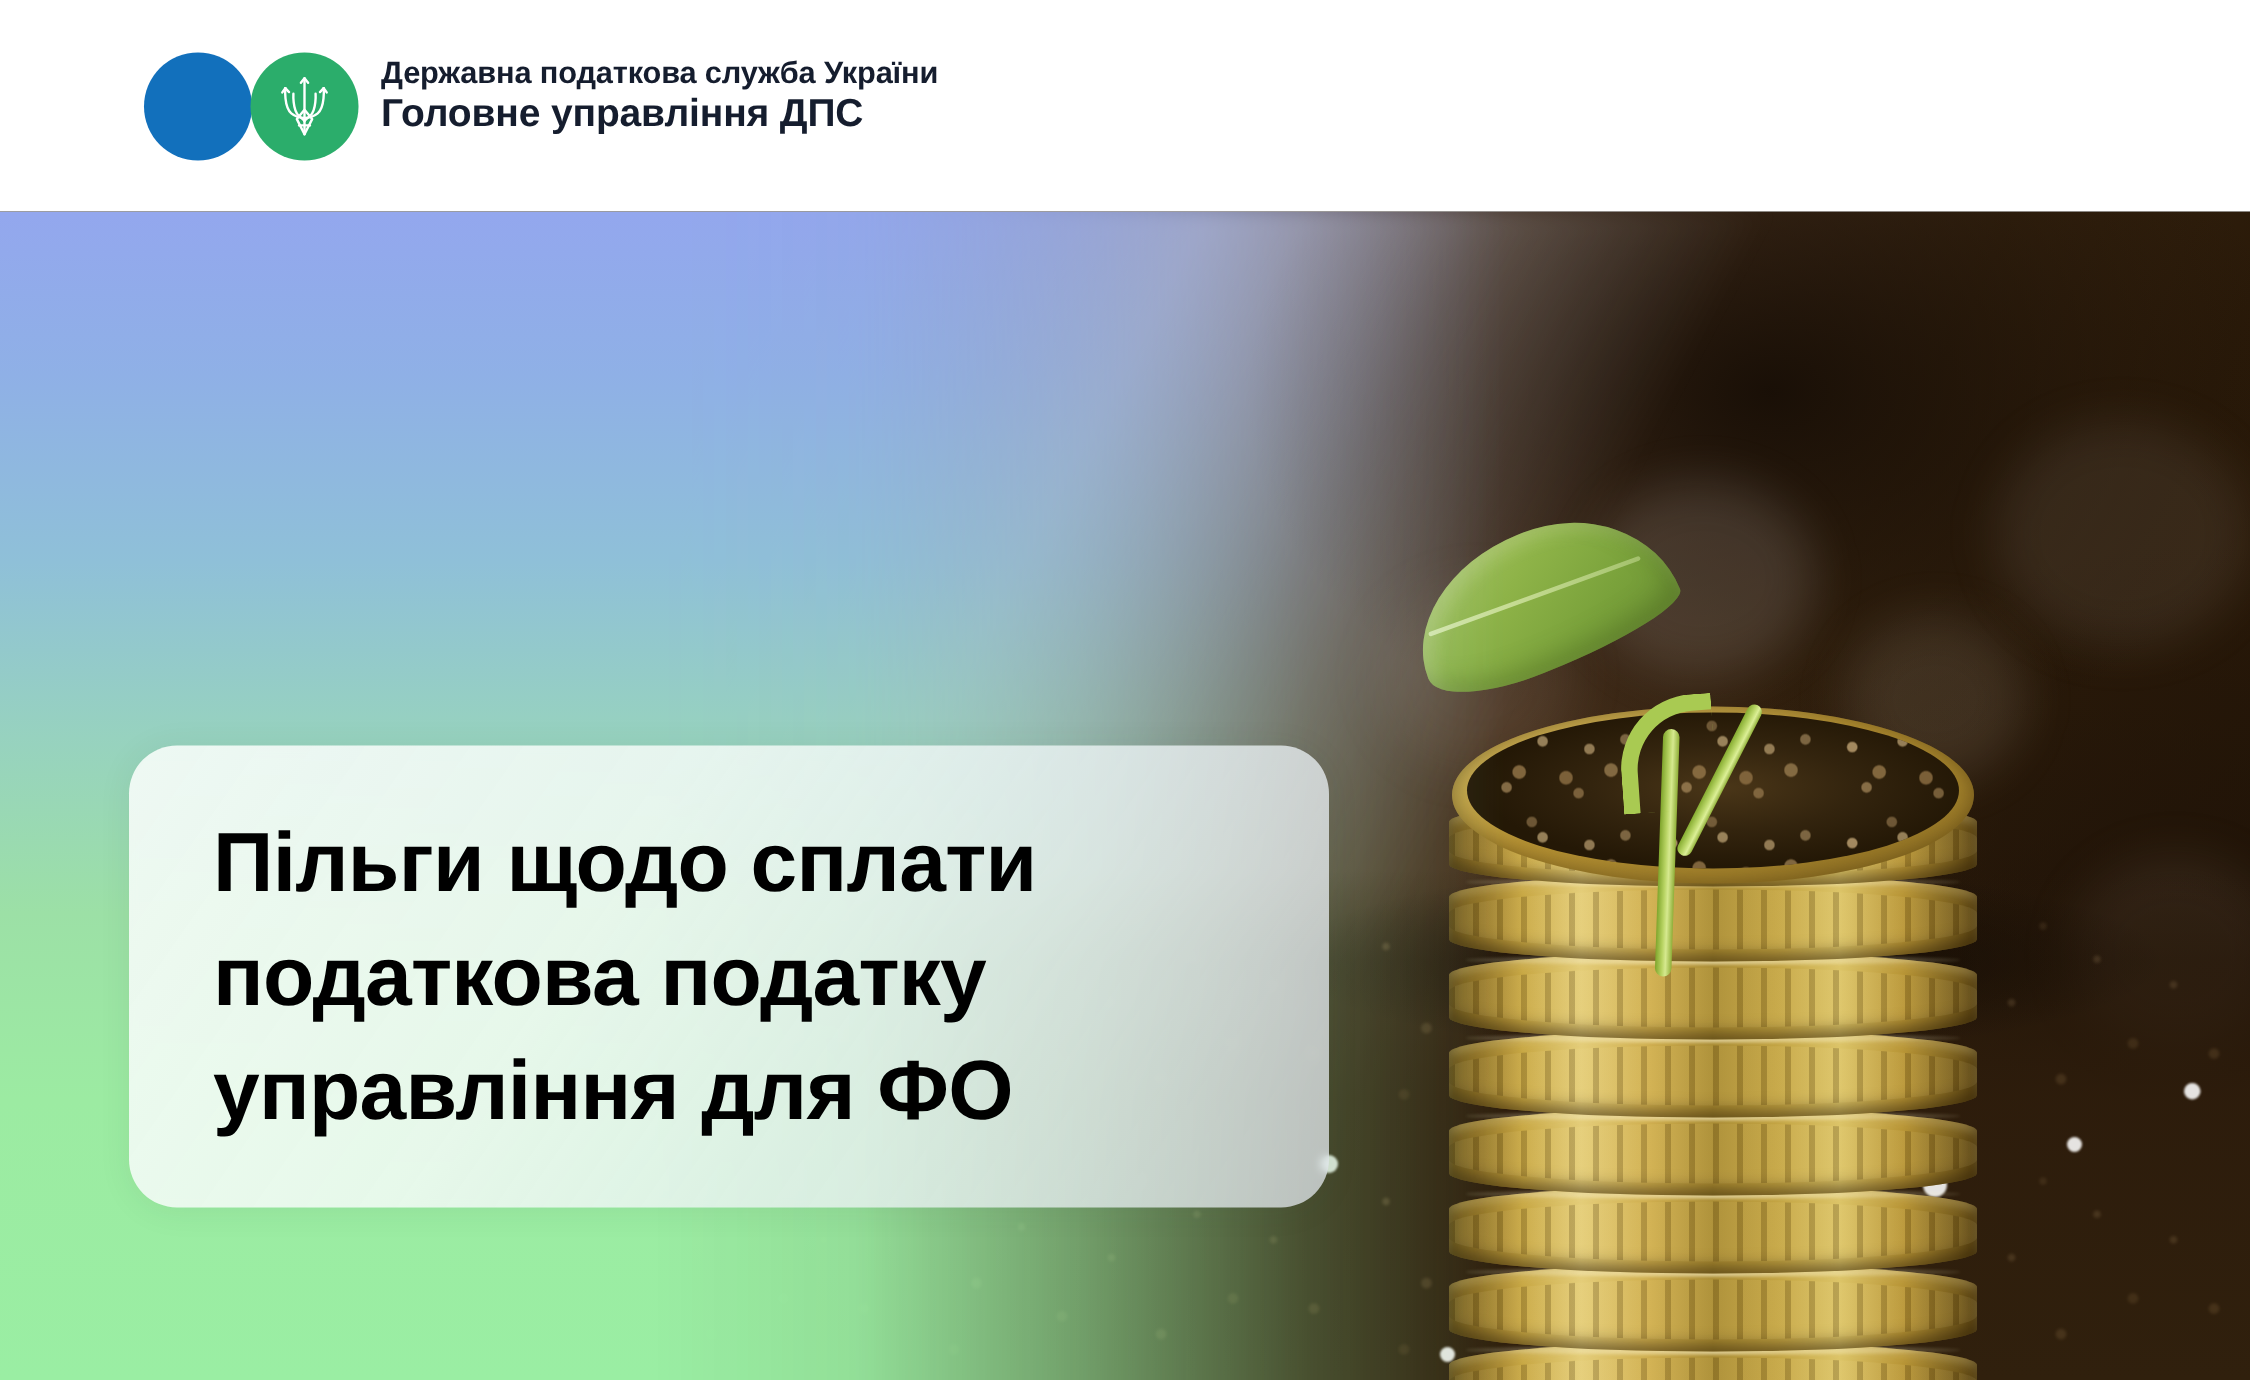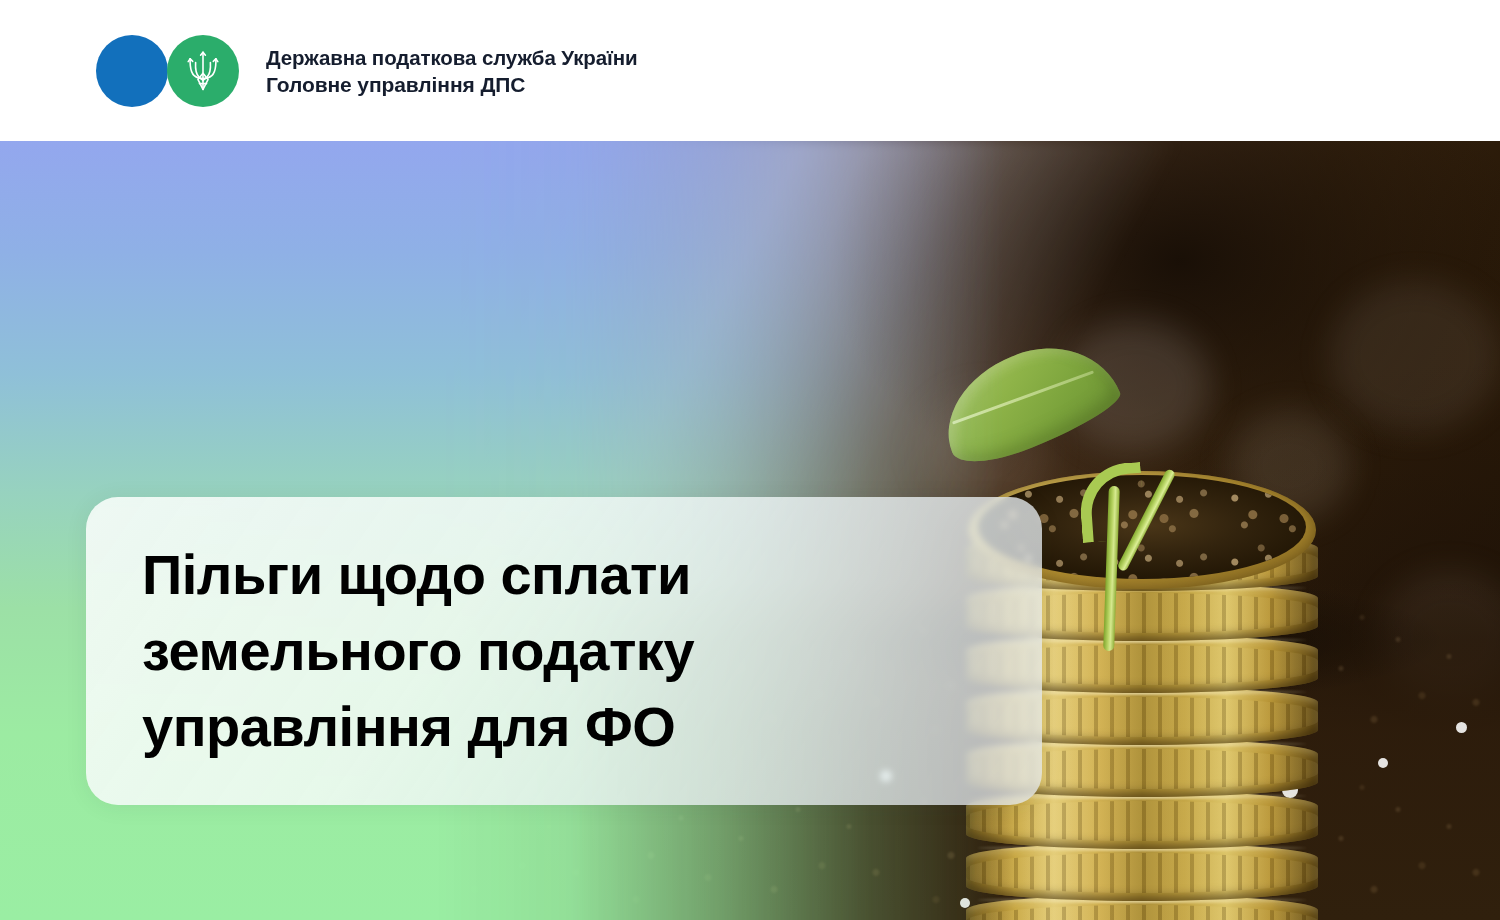--- a/index.html
+++ b/index.html
@@ -27,23 +27,21 @@
     top: 0;
     width: 1500px;
     height: 141px;
     background: #ffffff;
     z-index: 40;
     display: flex;
     align-items: center;
   }
   .logo-block {
     display: flex;
-    align-items: center;
     margin-left: 96px;
-    gap: 12px;
   }
   .logo-marks {
     position: relative;
     width: 140px;
     height: 72px;
     flex: 0 0 auto;
   }
   .circle-blue {
     position: absolute;
     left: 0;
@@ -73,21 +71,21 @@
   .org-lines {
     margin-left: 18px;
     color: #151d2e;
   }
   .org-line {
     font-weight: bold;
     letter-spacing: -0.1px;
     white-space: nowrap;
   }
   .org-line.l1 { font-size: 20.5px; line-height: 27px; }
-  .org-line.l2 { font-size: 21px; line-height: 27px; }
+  .org-line.l2 { font-size: 26px; line-height: 27px; }
   .org-line.l3 { font-size: 20.5px; line-height: 27px; }
 
   
   .scene {
     position: absolute;
     left: 0;
     top: 141px;
     width: 1500px;
     height: 779px;
     overflow: hidden;
@@ -337,21 +335,21 @@
       rgba(0,0,0,0.62) 48%,
       rgba(0,0,0,0.24) 58%,
       rgba(0,0,0,0) 67%);
   }
 
   
   .title-card {
     position: absolute;
     left: 86px;
     top: 356px;
-    width: 956px;
+    width: 800px;
     height: 308px;
     border-radius: 32px;
     background: linear-gradient(125deg, rgba(247,252,249,0.90) 0%, rgba(243,250,246,0.86) 38%, rgba(236,243,244,0.80) 62%, rgba(228,234,240,0.74) 100%);
     box-shadow: 0 2px 22px rgba(40,60,50,0.08);
     display: flex;
     align-items: center;
     backdrop-filter: blur(3px);
     z-index: 30;
   }
   .title-text {
@@ -432,21 +430,21 @@
       <div class="stem-curve"></div>
       <div class="leaf-big"></div>
       <div class="leaf-vein"></div>
     </div>
 
     <div class="grad-color"></div>
 
     <div class="title-card">
       <div class="title-text">
         <span class="tline">Пільги щодо сплати</span>
-        <span class="tline">земельного податку</span>
+        <span class="tline">податкова податку</span>
         <span class="tline">управління для ФО</span>
       </div>
     </div>
 
   </div>
 
   <div class="header">
     <div class="logo-block">
       <div class="logo-marks">
         <div class="circle-blue"></div>

